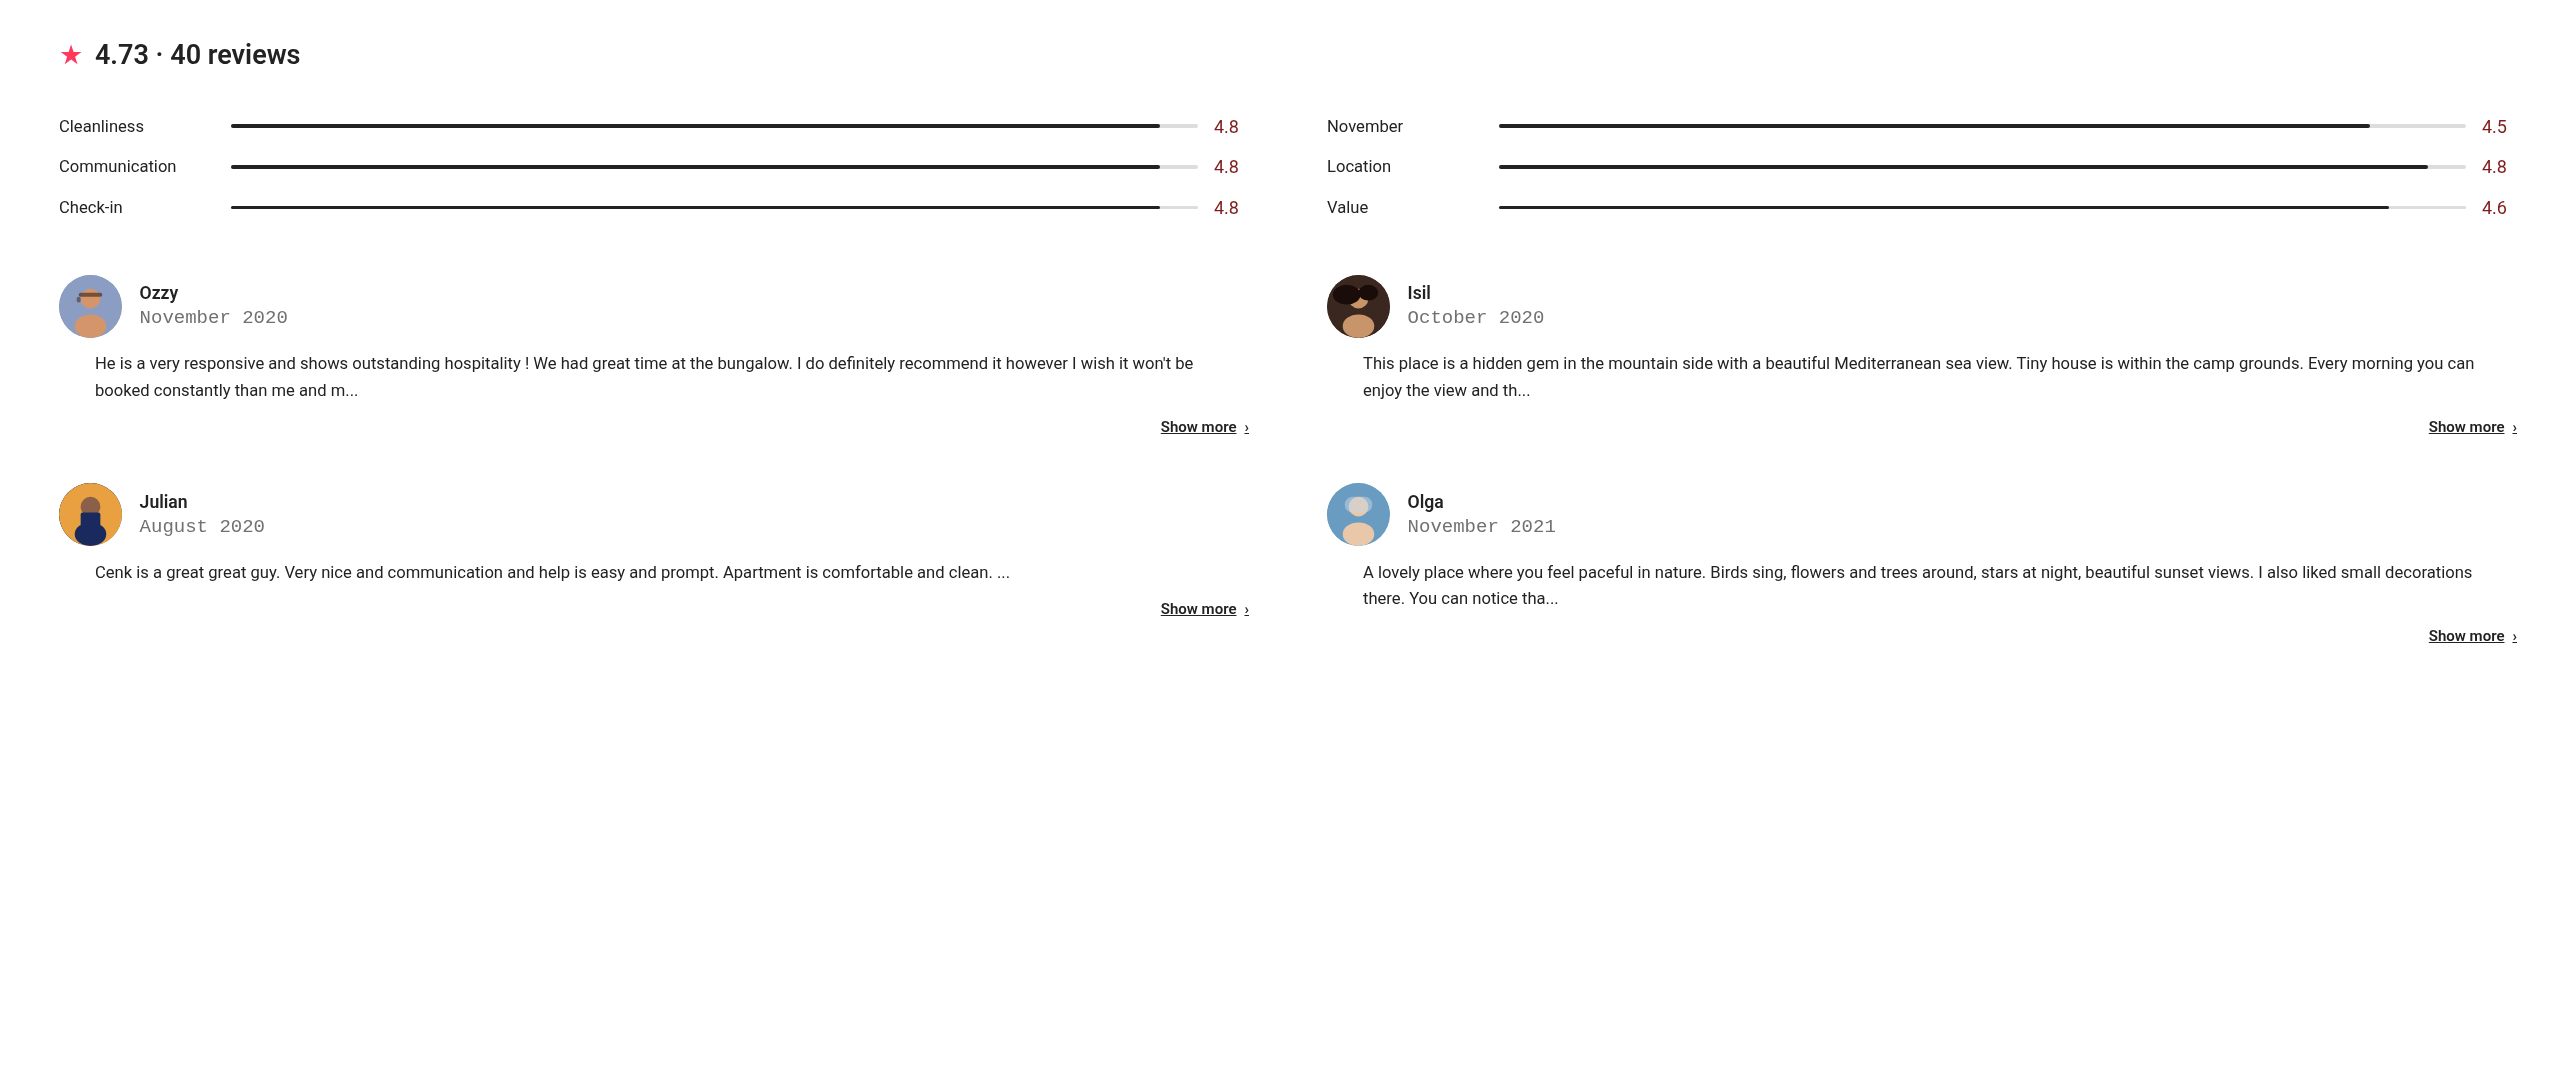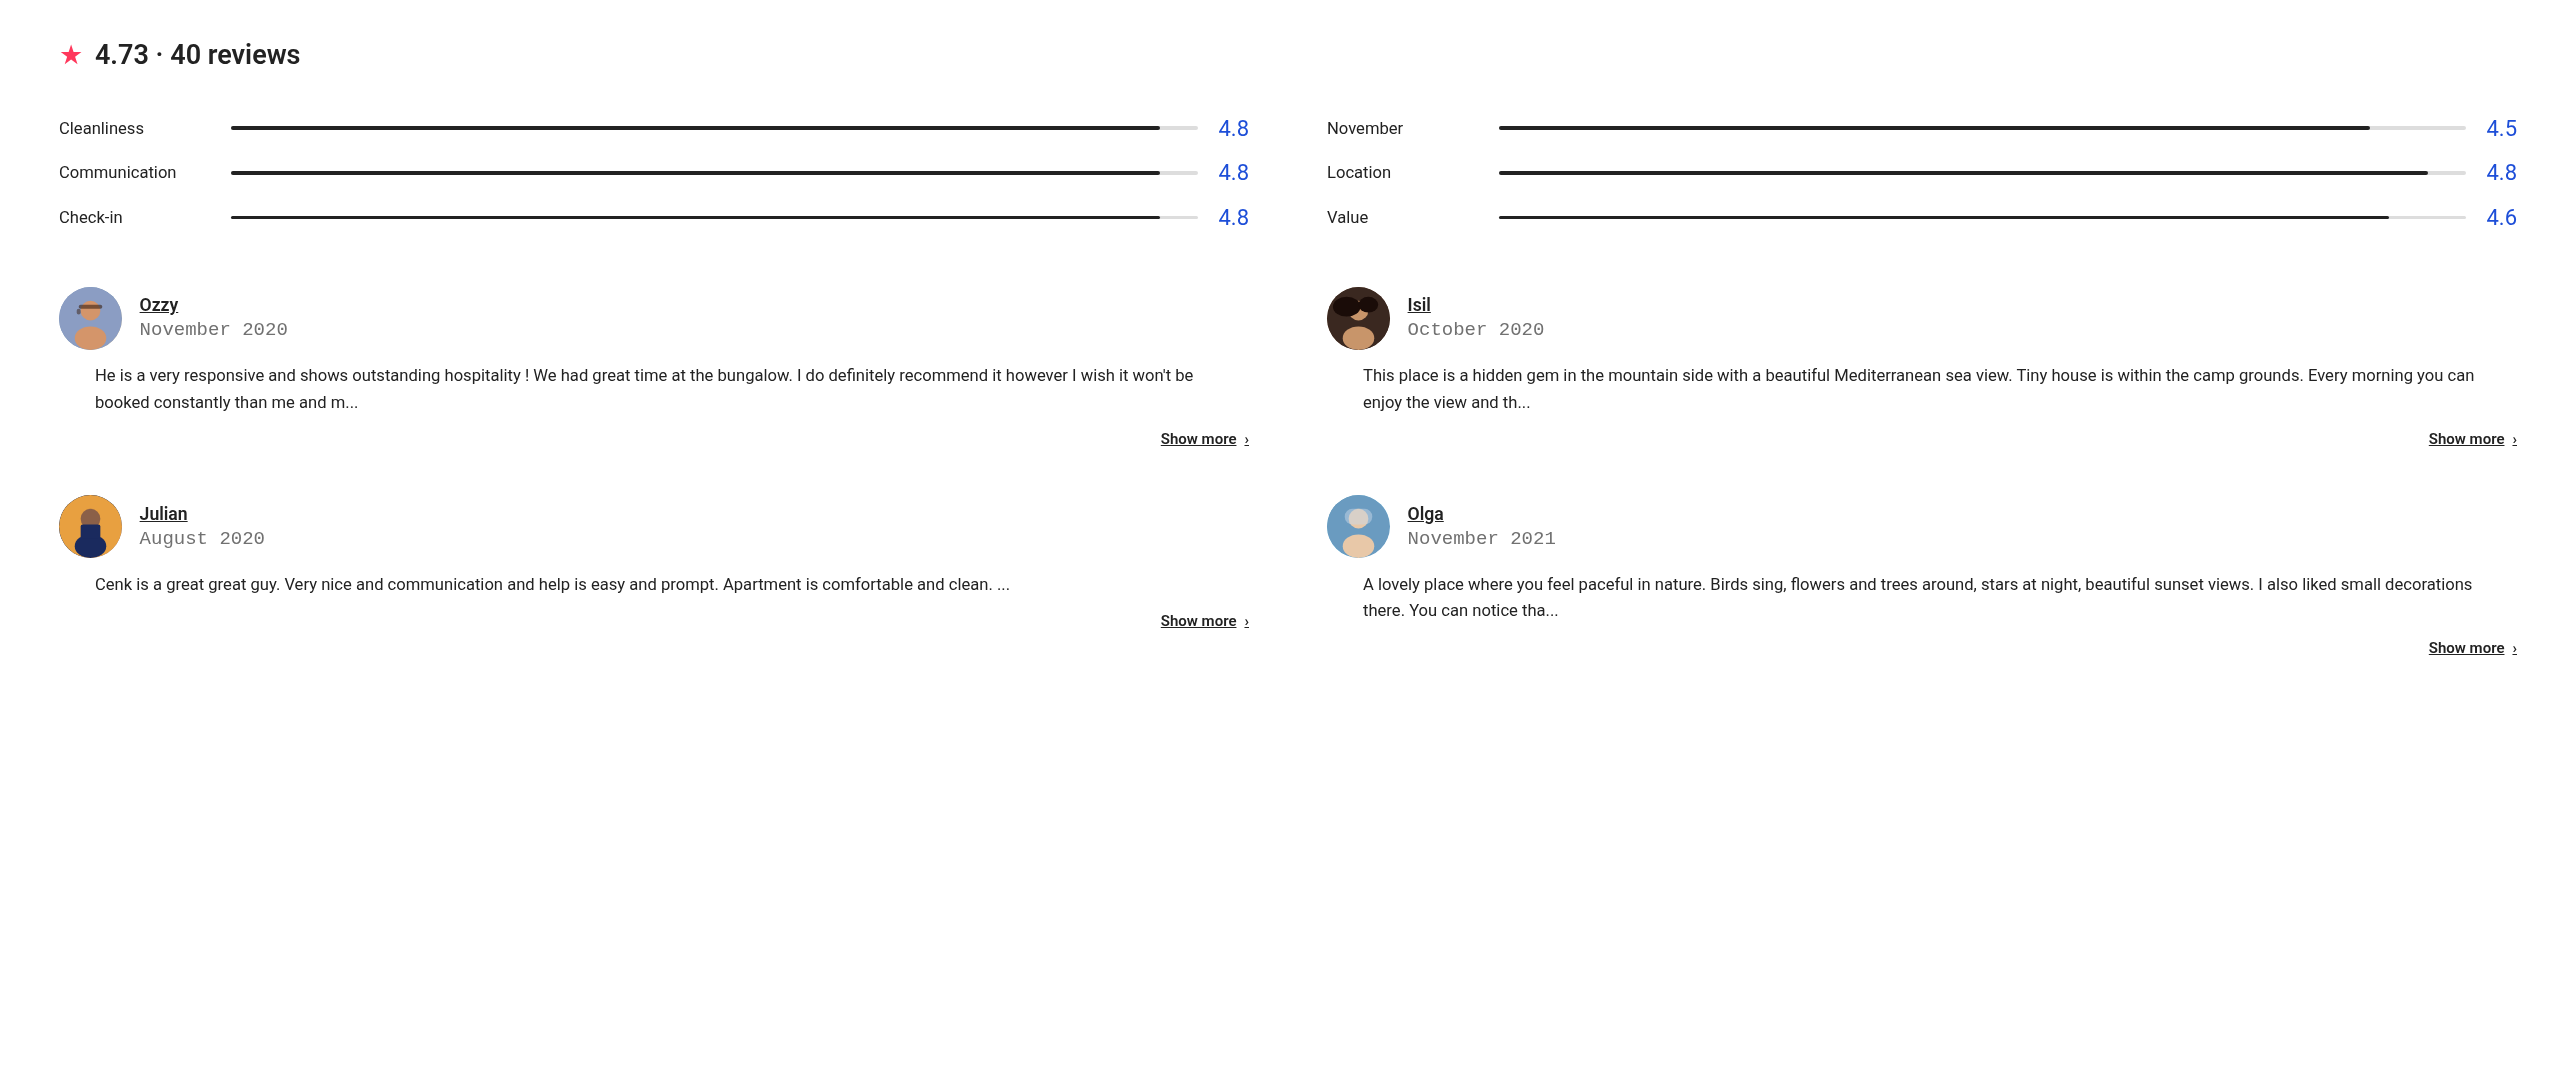--- a/index.html
+++ b/index.html
@@ -51,24 +51,23 @@
       background: #ddd;
       border-radius: 2px;
       position: relative;
     }
     .rating-bar-fill {
       height: 100%;
       background: #222;
       border-radius: 2px;
     }
     .rating-value {
-      font-size: 22px;
-      color: #1d4ed8;
+      font-size: 18px;
+      color: #7f1d1d;
       min-width: 35px;
-      text-align: right;
     }
 
     .reviews-grid {
       display: grid;
       grid-template-columns: 1fr 1fr;
       gap: 47px 78px;
     }
 
     .review-card {
       display: flex;
@@ -114,21 +113,20 @@
 
     .reviewer-details {
       display: flex;
       flex-direction: column;
       gap: 3.9px;
     }
     .reviewer-name {
       font-size: 17.6px;
       font-weight: 600;
       color: #222;
-      text-decoration: underline;
     }
     .reviewer-date {
       font-size: 19px;
       color: #717171;
       font-family: Liberation Mono, monospace;
     }
 
     .review-text {
       font-size: 16.6px;
       line-height: 1.6;

